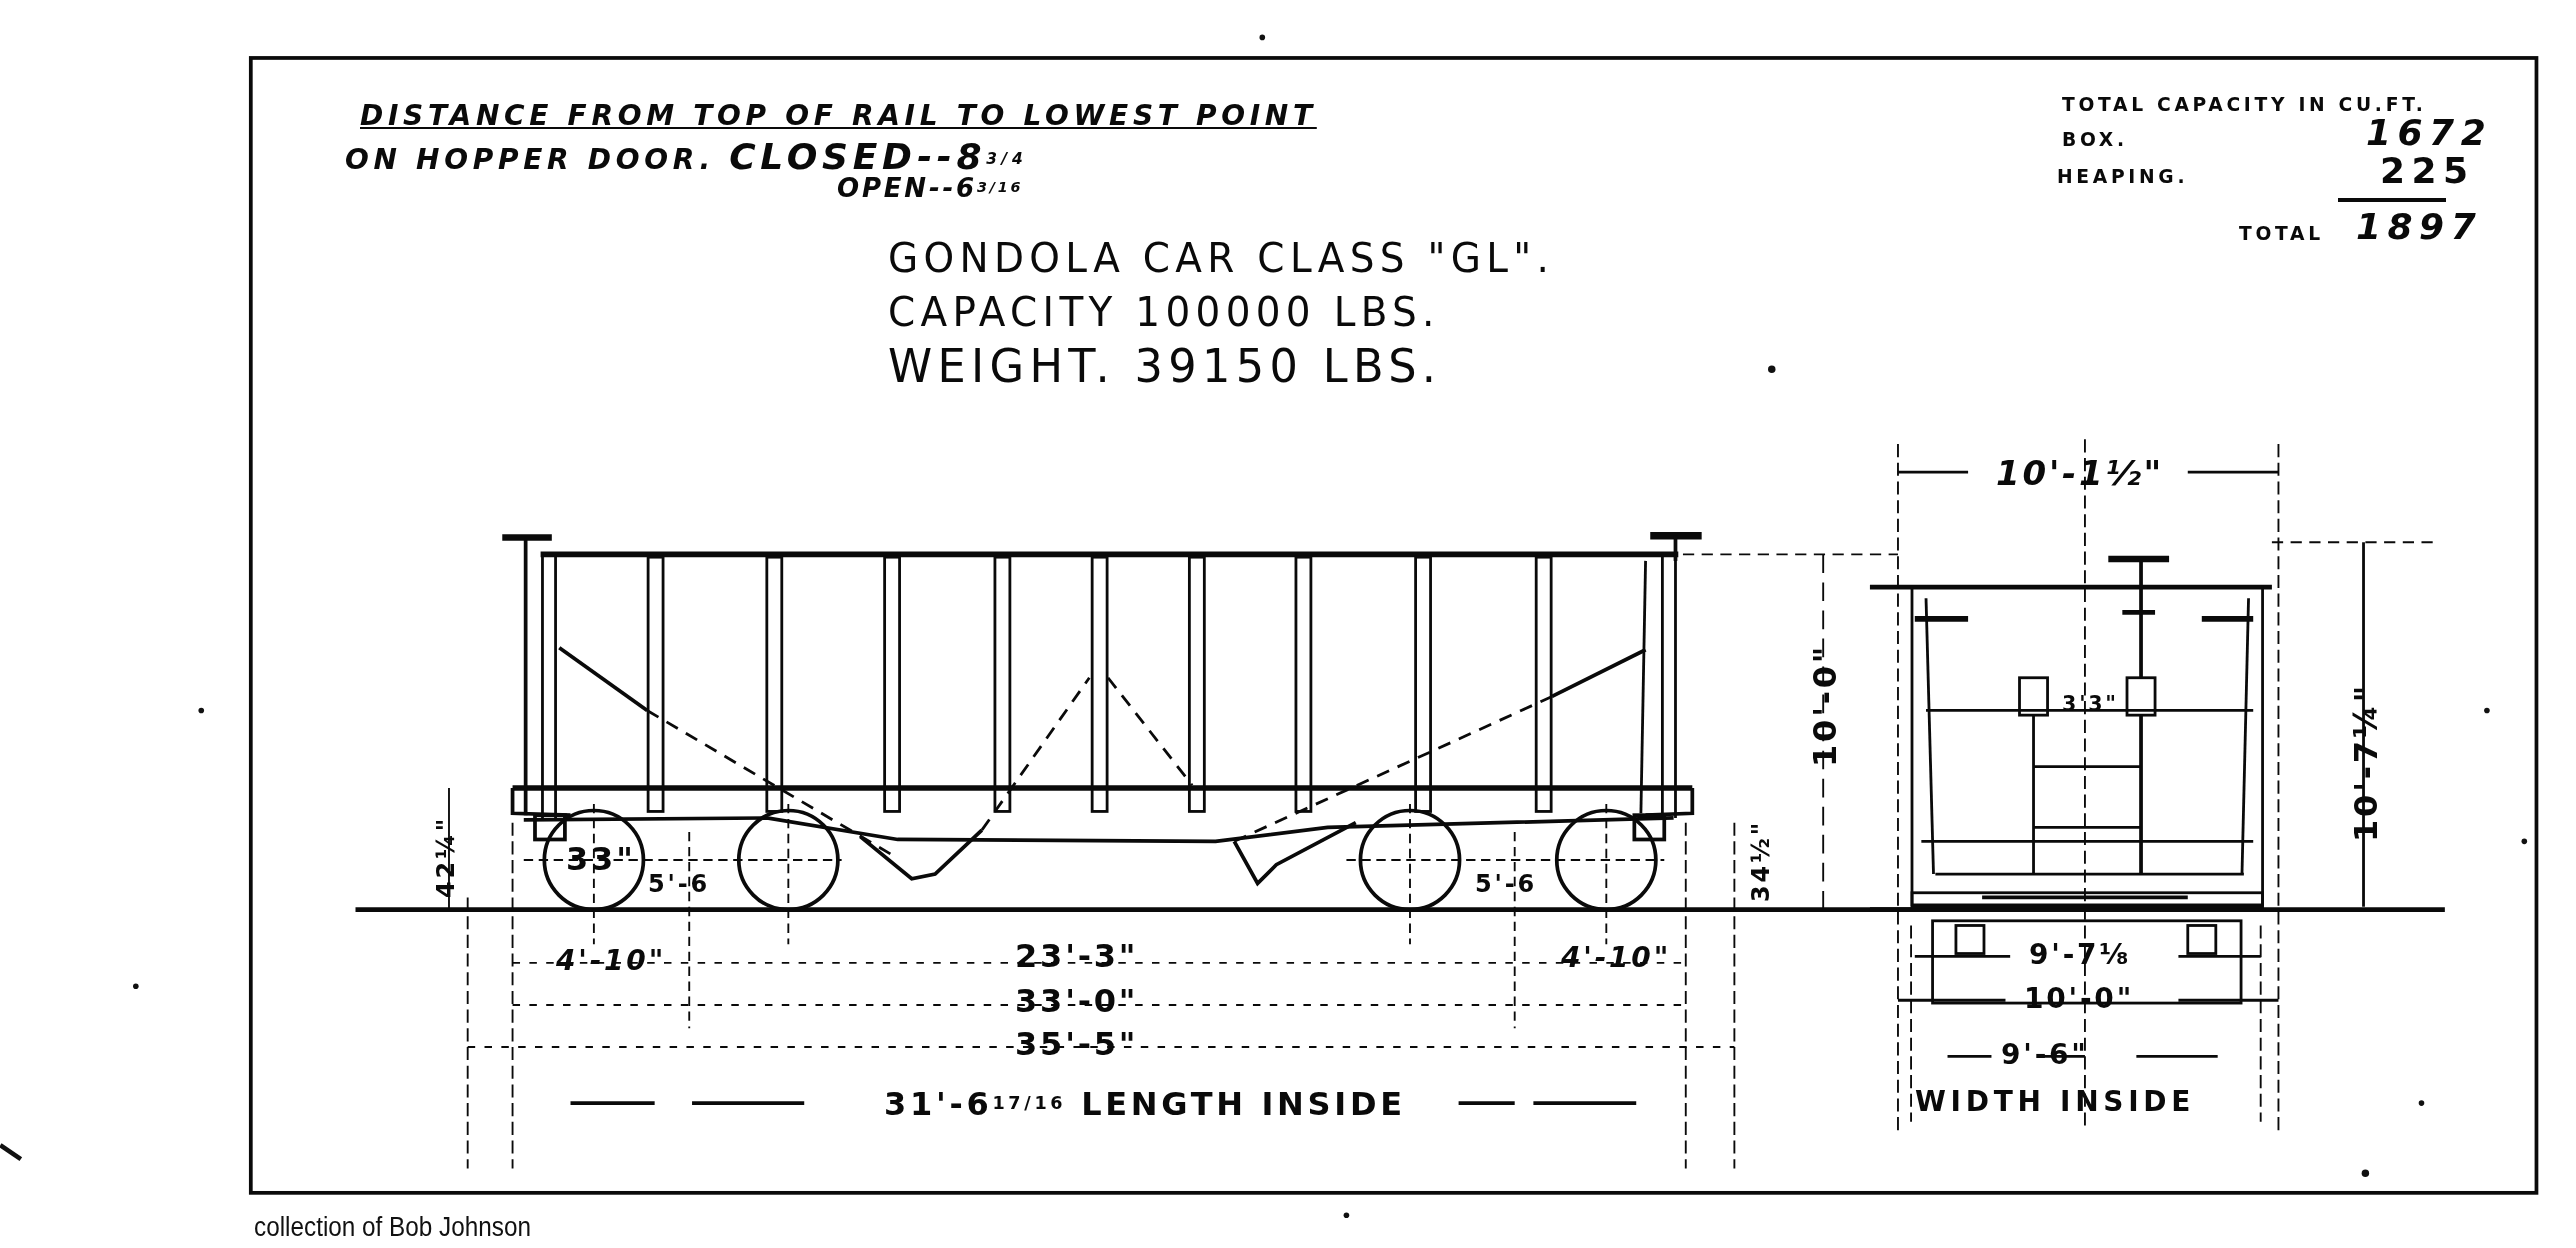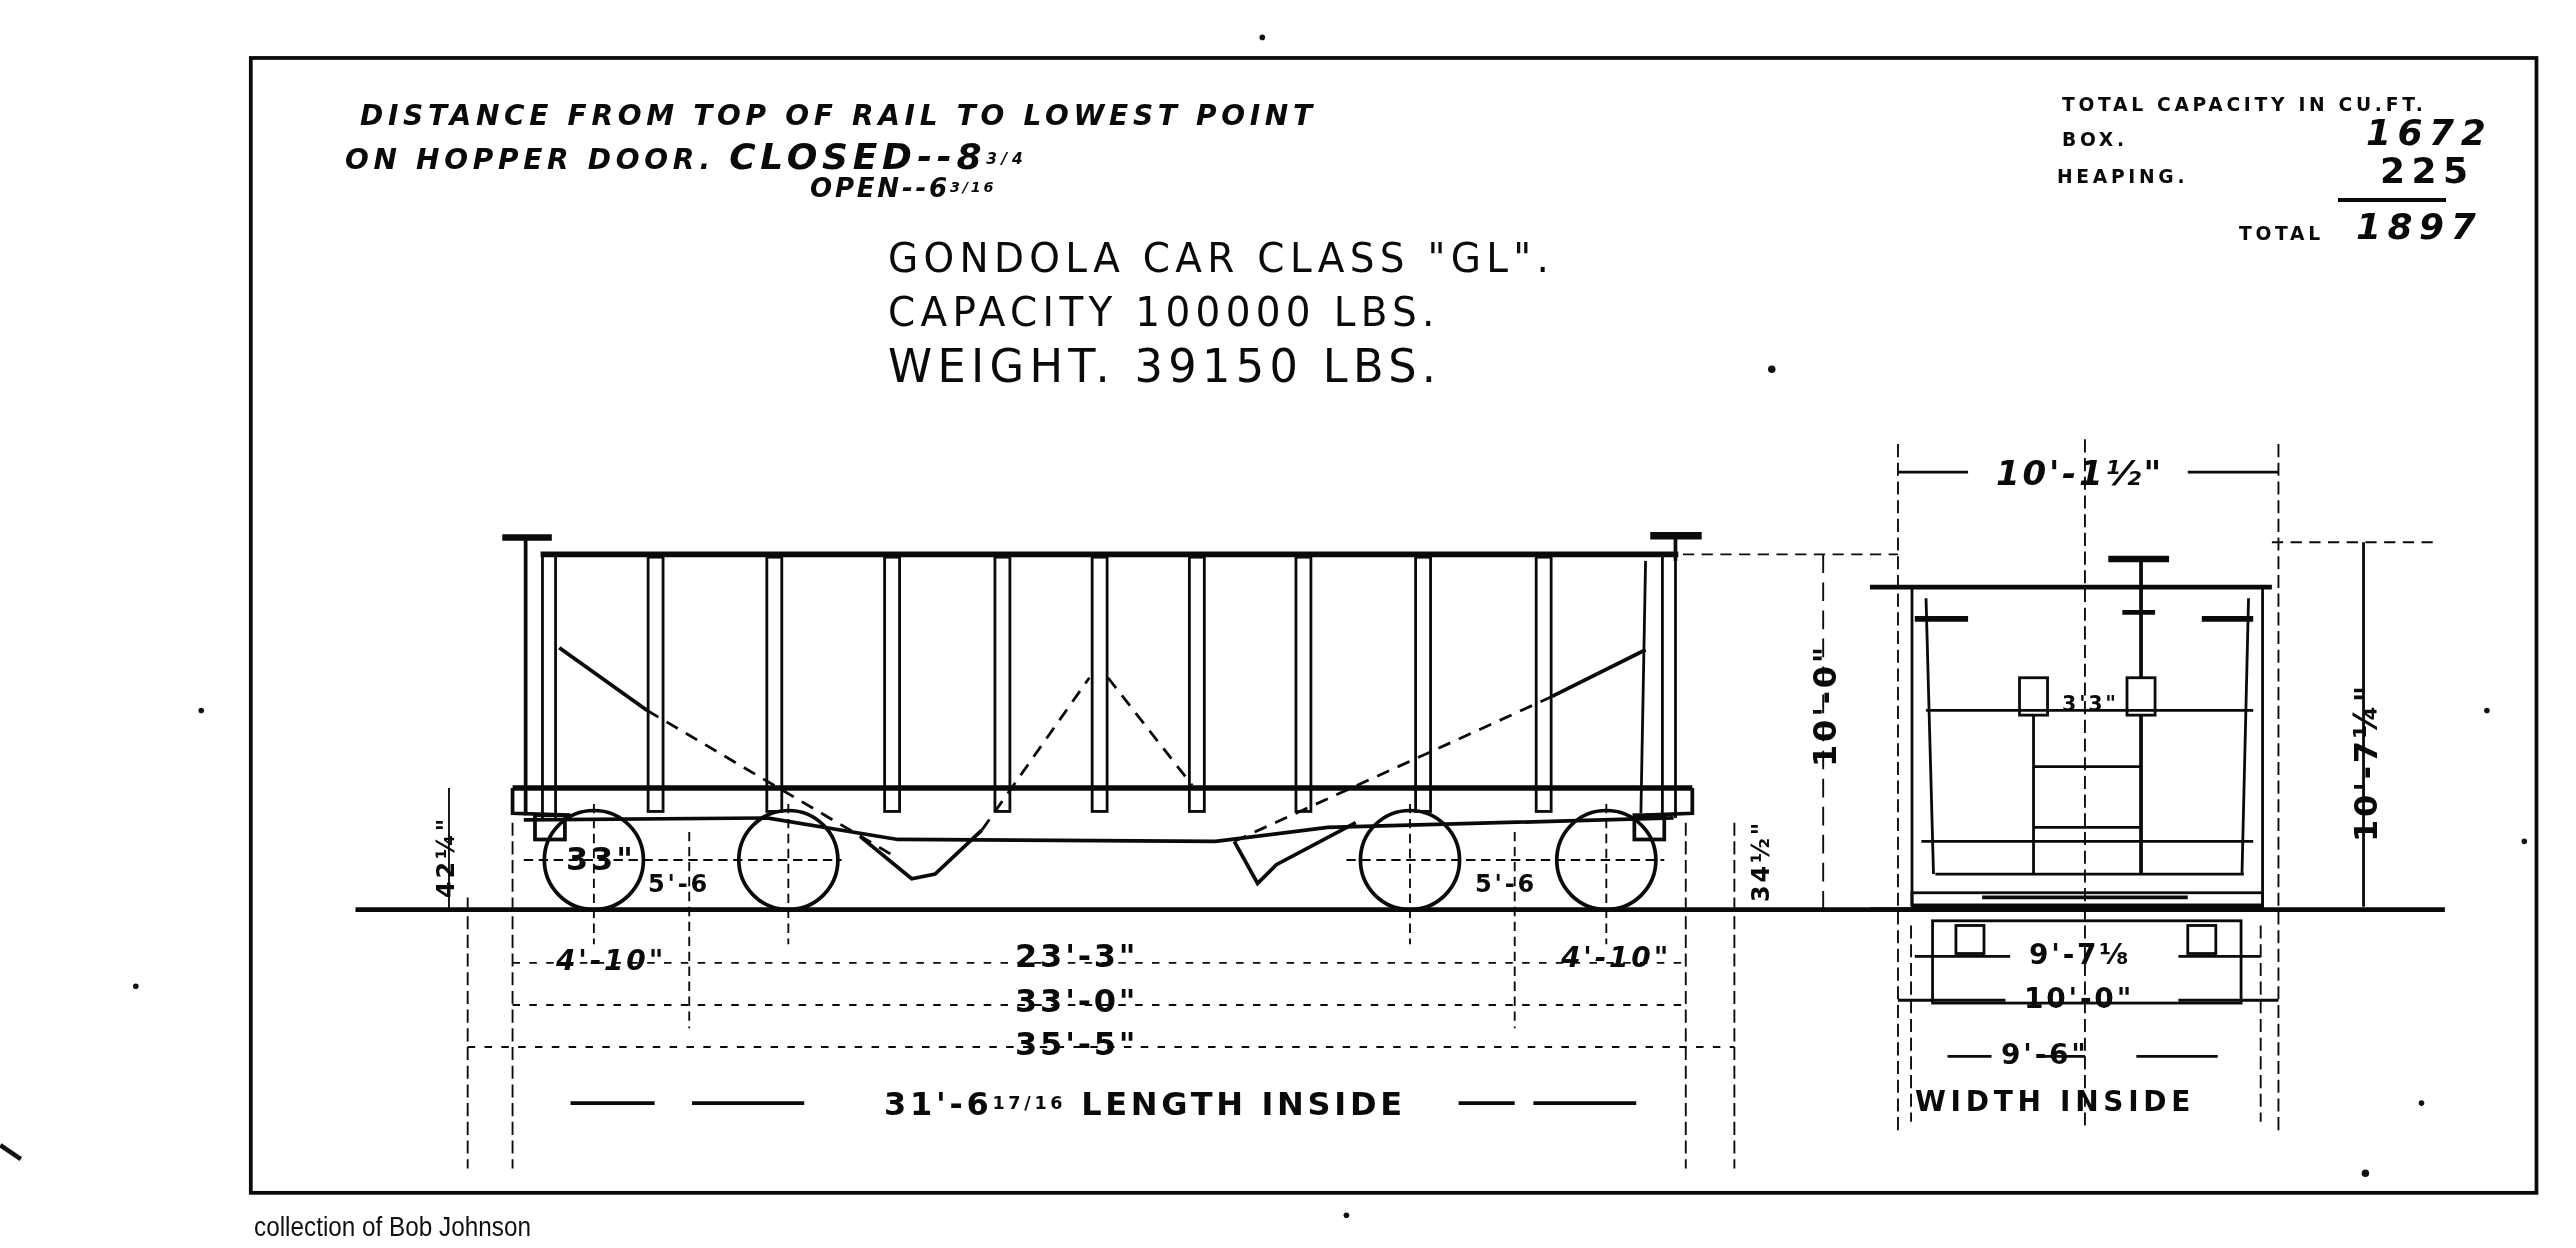--- a/index.html
+++ b/index.html
@@ -171,26 +171,26 @@
     <circle cx="215" cy="760" r="3"></circle>
       <circle cx="145" cy="1055" r="3"></circle>
       <circle cx="1350" cy="40" r="3"></circle>
     <circle cx="2660" cy="760" r="3"></circle>
       <circle cx="2700" cy="900" r="3"></circle>
       <circle cx="2590" cy="1180" r="3"></circle>
   </g>
   <path d="M0 1225 L22 1240" stroke="#111" stroke-width="5"></path>
 </svg>
 
-<div class="txt hand ital note" style="left:360px; top:99px;">DISTANCE FROM TOP OF RAIL TO LOWEST POINT</div>
+<div class="txt hand ital note" style="left:360px; top:99px;text-decoration:underline;">DISTANCE FROM TOP OF RAIL TO LOWEST POINT</div>
 <div class="txt hand ital note" style="left:345px; top:136px;">
   <span>ON HOPPER DOOR.</span>
   <span style="font-size:36px;">CLOSED--8</span><span class="frac">3/4</span>
 </div>
-<div class="txt hand ital" style="left:810px; top:173px; font-size:26px; letter-spacing:2.8px;">
+<div class="txt hand ital" style="left:837px; top:173px; font-size:26px; letter-spacing:2.8px;">
   <span>OPEN--6</span><span class="frac">3/16</span>
 </div>
 
 <div class="txt title" style="left:888px; top:234px;">GONDOLA CAR CLASS "GL".</div>
 <div class="txt title" style="left:888px; top:288px;">CAPACITY 100000 LBS.</div>
 <div class="txt title" style="left:888px; top:338px; font-size:47px;">WEIGHT. 39150 LBS.</div>
 
 <div class="txt hand coal" style="left:2062px; top:94px;">TOTAL CAPACITY IN CU.FT.</div>
 <div class="txt hand coal" style="left:2062px; top:129px;">BOX.</div>
 <div class="txt hand coalnum ital" style="left:2366px; top:112px;text-align:center;">1672</div>

